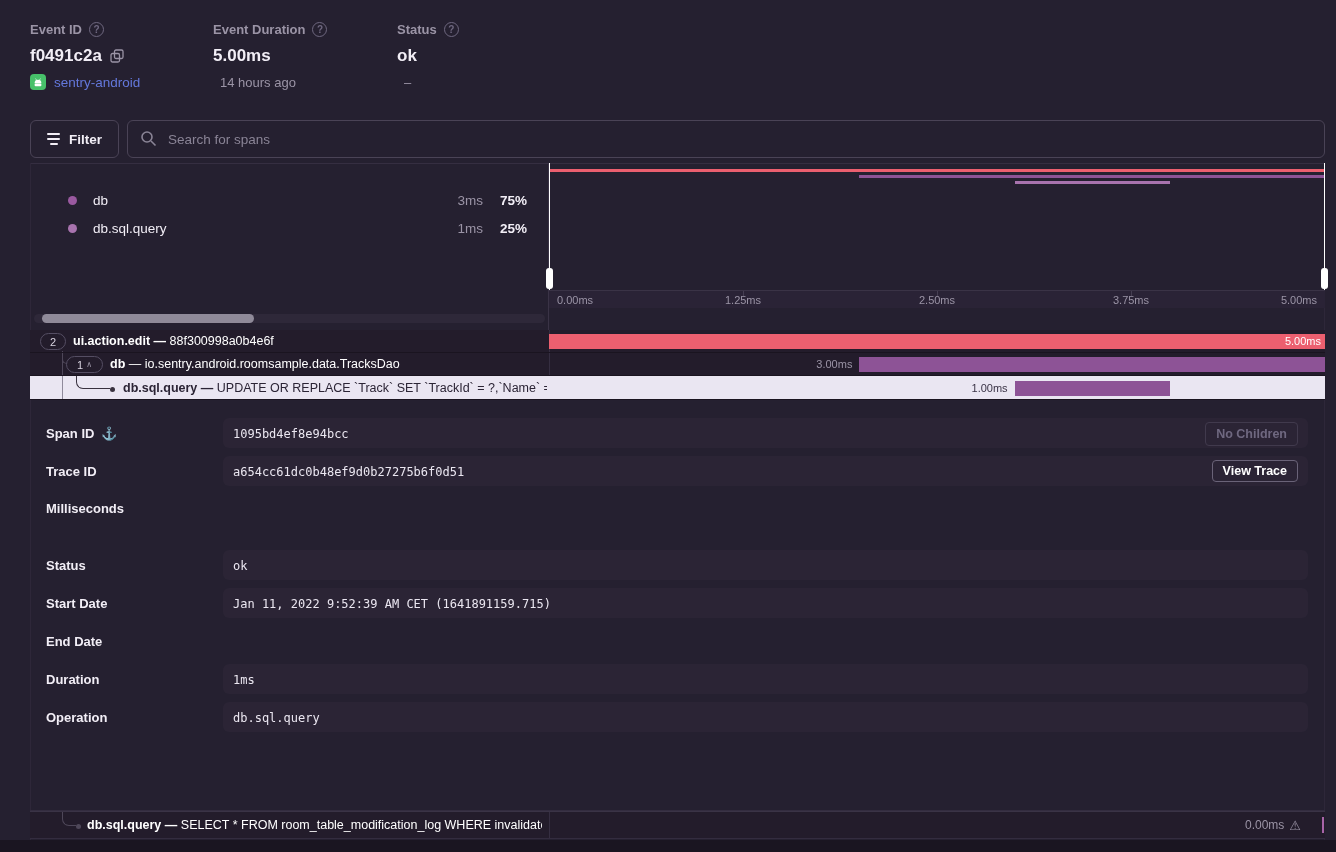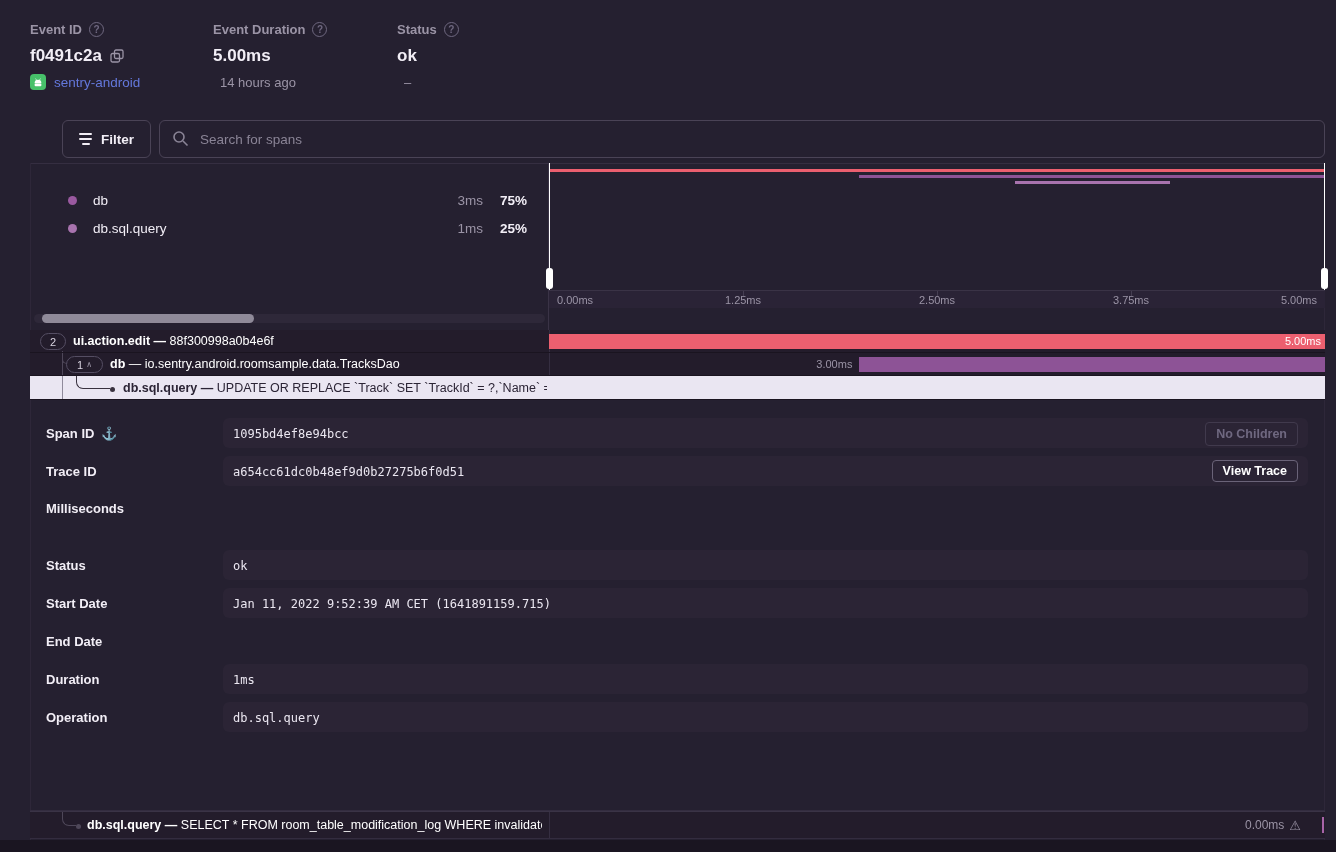--- a/index.html
+++ b/index.html
@@ -12,21 +12,21 @@
   .hdr-col { position:absolute; top:22px; }
   .hdr-label { display:flex; align-items:center; gap:7px; font-size:13px; font-weight:bold; color:#9B94A6; }
   .help { width:15px; height:15px; border:1px solid #6F6880; border-radius:50%; font-size:10px; color:#6F6880;
           display:inline-flex; align-items:center; justify-content:center; font-weight:bold; }
   .hdr-value { margin-top:9px; font-size:17px; font-weight:600; color:#F2EEF6; display:flex; align-items:center; gap:8px; }
   .hdr-sub { margin-top:9px; font-size:13px; color:#9B94A6;margin-left:7px; }
   .proj { display:flex; align-items:center; gap:8px; margin-top:8px; }
   .proj-link { font-size:13.5px; color:#6478DC; }
 
   
-  .toolbar { position:absolute; top:120px; left:30px; right:11px; height:38px; display:flex; gap:8px;margin-left:32px; }
+  .toolbar { position:absolute; top:120px; left:30px; right:11px; height:38px; display:flex; gap:8px; }
   .btn-filter { display:flex; align-items:center; gap:9px; padding:0 16px; border:1px solid #4A4356; border-radius:6px;
                 background:transparent; color:#F2EEF6; font-size:13.5px; font-weight:bold; cursor:pointer; }
   .filter-icon { display:inline-flex; flex-direction:column; gap:3px; align-items:center; }
   .filter-icon i { display:block; height:2px; background:#F2EEF6; border-radius:1px; }
   .search { flex:1; position:relative; }
   .search input { width:100%; height:38px; background:transparent; border:1px solid #4A4356; border-radius:6px;
                   color:#D9D4E0; font-size:13.5px; padding:0 12px 0 40px; outline:none; font-family:"Liberation Sans",sans-serif; }
   .search input::placeholder { color:#8A8496; }
   .search-icon { position:absolute; left:13px; top:10px; }
 
@@ -258,20 +258,24 @@
 
     <div class="trow selected">
       <span class="vline" style="left:32px; top:0; bottom:0; background:#8F8A9B;"></span>
       <span class="lconn" style="left:46px; top:0; width:34px; height:13px; border-color:#39323F;"></span>
       <span class="cdot" style="left:80px; top:11px; background:#39323F;"></span>
       <span class="tlabel" style="left:93px;">
         <b>db.sql.query</b>
         <b>—</b>
         <span>UPDATE OR REPLACE `Track` SET `TrackId` = ?,`Name` = ?,`Al</span>
       </span>
+      <div class="track">
+        <span class="ext-label" style="left: 60%;">1.00ms</span>
+        <div class="sbar" style="left: 60%; width: 20%; background: rgb(141, 83, 150);"></div>
+      </div>
     </div>
 
   </div>
 
   <div class="details">
 
     <div class="drow">
       <span class="dlabel">
         <span>Span ID</span>
         <span class="anchor">⚓</span>

